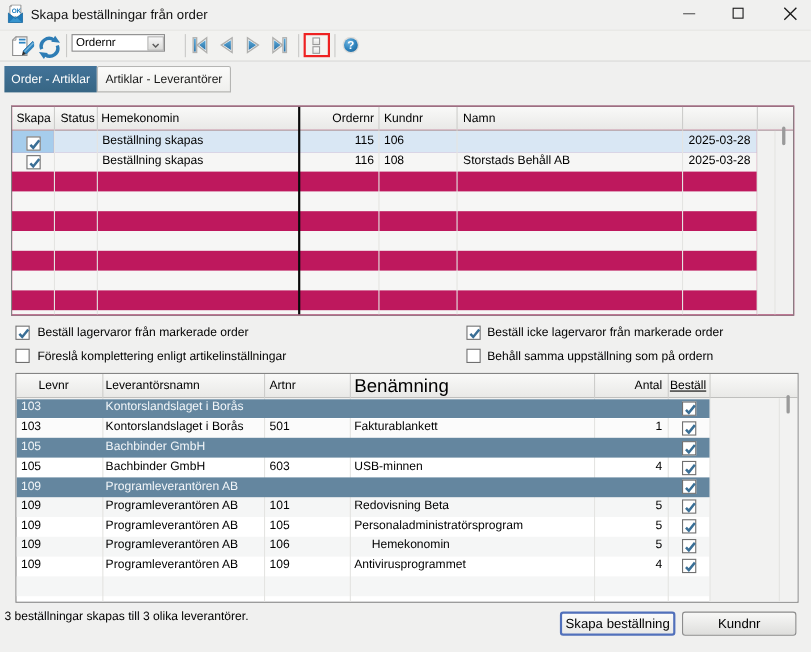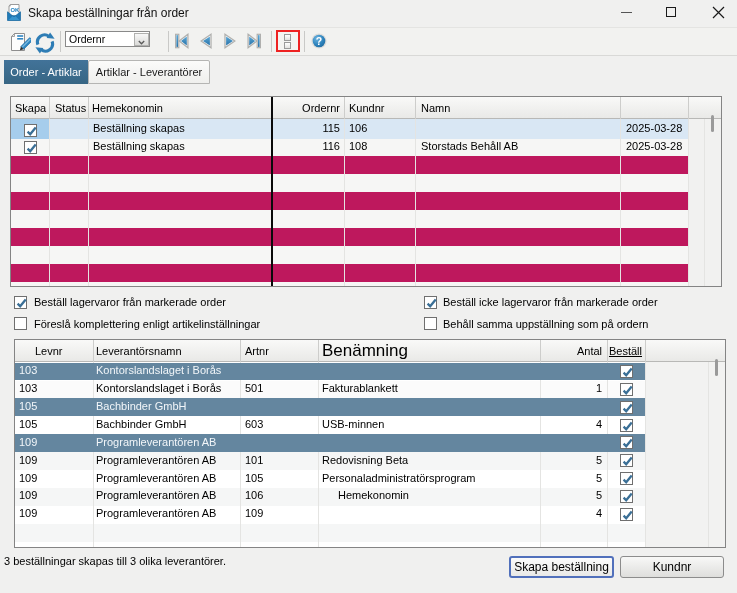--- a/index.html
+++ b/index.html
@@ -292,20 +292,21 @@
 <div class="abs" style="left:323px;top:147.4px;height:17.9px;line-height:17.9px;font-size:11px;color:#000;white-space:nowrap;">Hemekonomin</div>
 <div class="abs" style="left:525px;top:147.4px;height:17.9px;line-height:17.9px;font-size:11px;color:#000;white-space:nowrap;width:62px;text-align:right;">5</div>
 <div class="cb" style="left:605px;top:150.1px;">
       <svg width="13" height="13" viewBox="0 0 13 13">
         <path d="M2.6 6.6 L5.2 9.3 L10.7 2.5" fill="none" stroke="#3a6f96" stroke-width="2.3"></path>
       </svg>
     </div>
 <div class="abs" style="left:4px;top:165.3px;height:17.9px;line-height:17.9px;font-size:11px;color:#000;white-space:nowrap;">109</div>
 <div class="abs" style="left:81px;top:165.3px;height:17.9px;line-height:17.9px;font-size:11px;color:#000;white-space:nowrap;">Programleverantören AB</div>
 <div class="abs" style="left:230px;top:165.3px;height:17.9px;line-height:17.9px;font-size:11px;color:#000;white-space:nowrap;">109</div>
+<div class="abs" style="left:307px;top:165.3px;height:17.9px;line-height:17.9px;font-size:11px;color:#000;white-space:nowrap;">Antivirusprogrammet</div>
 <div class="abs" style="left:525px;top:165.3px;height:17.9px;line-height:17.9px;font-size:11px;color:#000;white-space:nowrap;width:62px;text-align:right;">4</div>
 <div class="cb" style="left:605px;top:168.0px;">
       <svg width="13" height="13" viewBox="0 0 13 13">
         <path d="M2.6 6.6 L5.2 9.3 L10.7 2.5" fill="none" stroke="#3a6f96" stroke-width="2.3"></path>
       </svg>
     </div>
 <div class="abs" style="left:700px;top:19px;width:2.5px;height:17px;background:#9a9a9a;border-radius:2px;"></div>
 </div>
 
 <div class="abs t11" style="left:4px;top:555px;">3 beställningar skapas till 3 olika leverantörer.</div>

